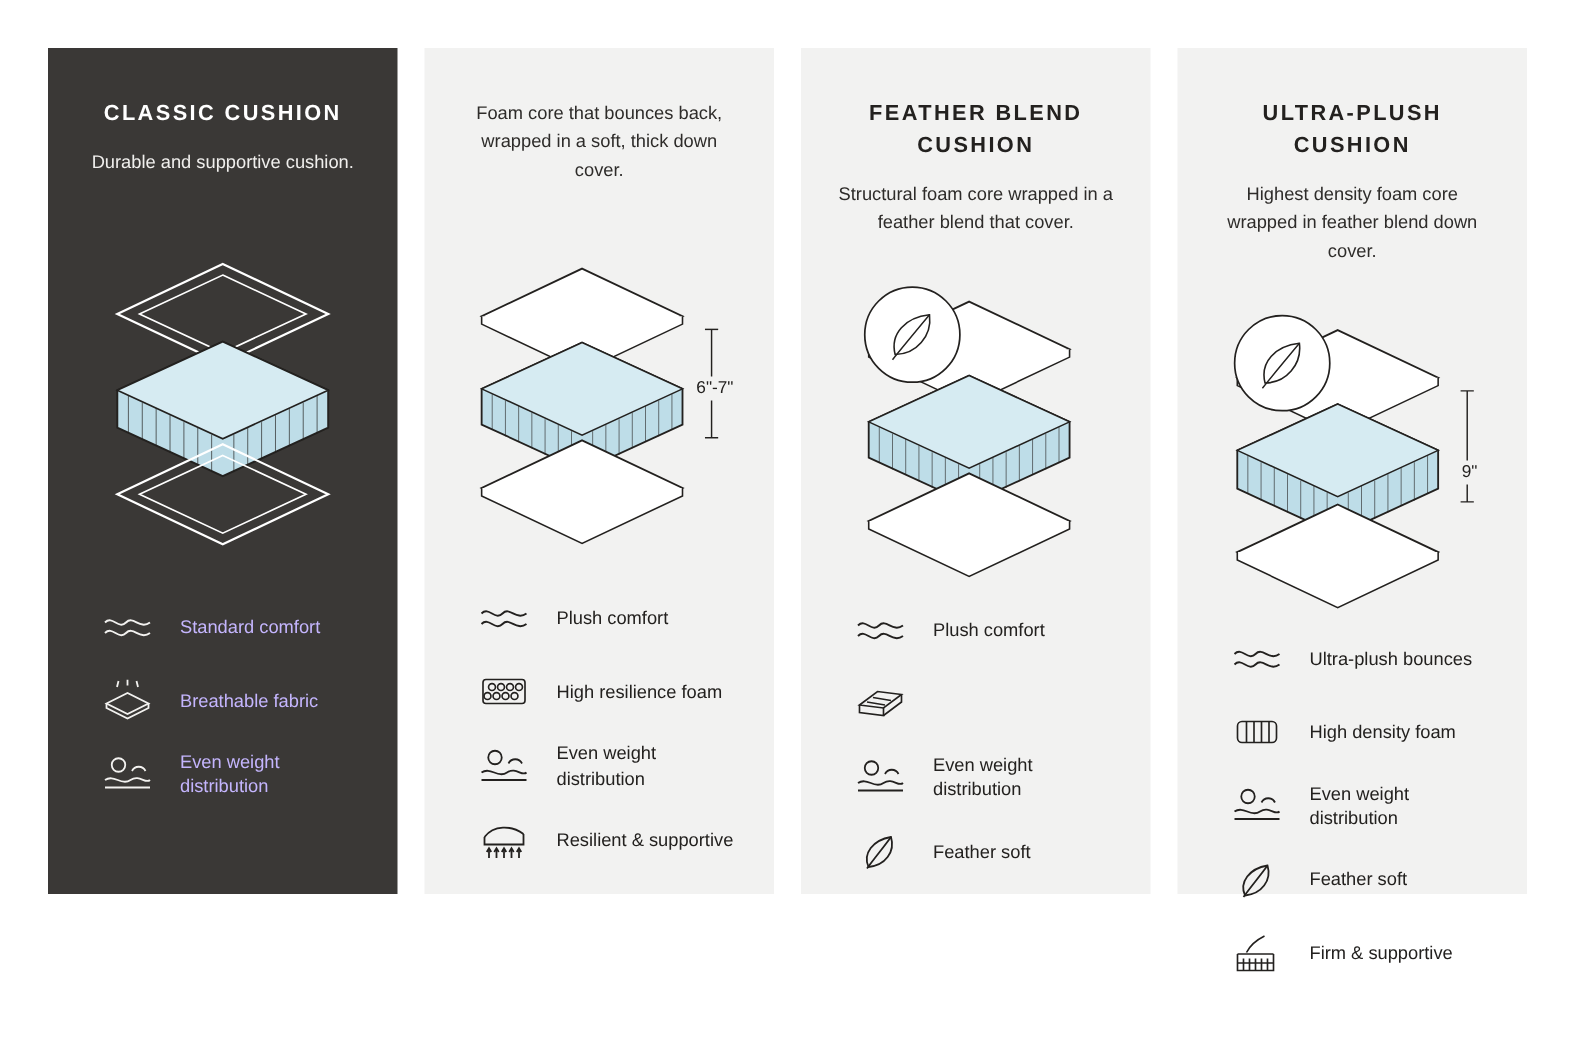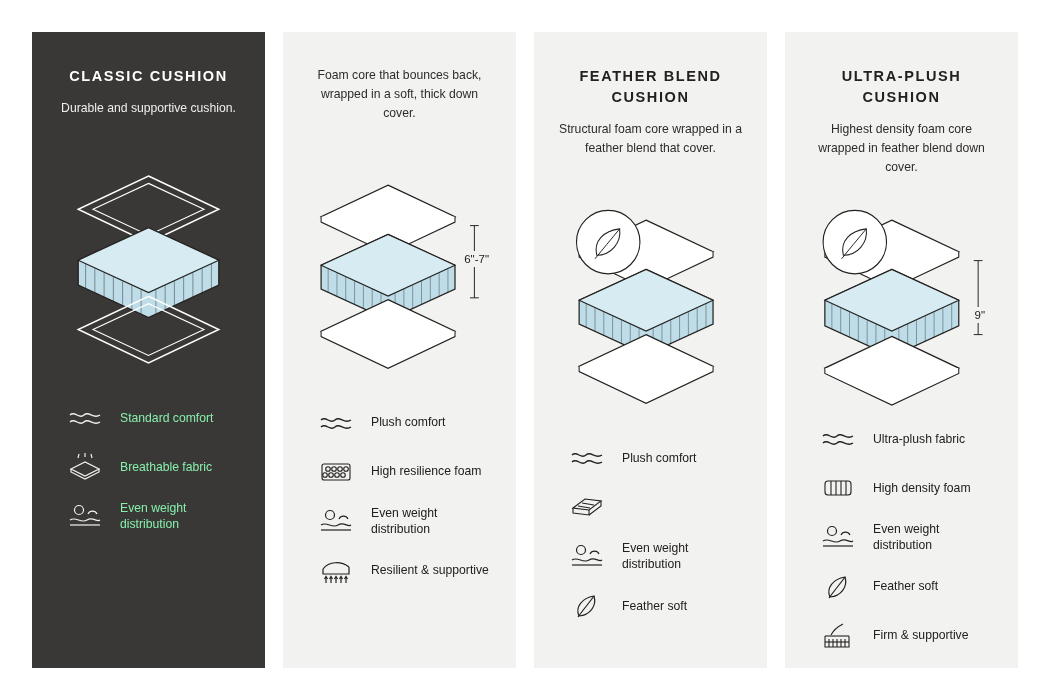--- a/index.html
+++ b/index.html
@@ -19,21 +19,21 @@
     height: 700px;
     background: #ffffff;
     display: flex;
     gap: 18px;
     padding: 32px 32px;
     box-sizing: border-box;
   }
   .card {
     position: relative;
     width: 233px;
-    height: 636px;
+    height: 564px;
     box-sizing: border-box;
     padding: 34px 24px 20px 24px;
     background: #f2f2f1;
     display: flex;
     flex-direction: column;
     align-items: center;
   }
   .card.dark {
     background: #3a3836;
   }
@@ -90,21 +90,21 @@
     display: flex;
     align-items: center;
     justify-content: center;
   }
   .feature-label {
     font-size: 12.2px;
     line-height: 1.35;
     color: #23211f;
     max-width: 118px;
   }
-  .card.dark .feature-label { color: #86efac; }
+  .card.dark .feature-label { color: #c4b5fd; }
 </style>
 </head>
 <body>
 
 <div class="board">
 
   <div class="card dark">
     <div class="card-title">CLASSIC CUSHION</div>
     <div class="card-desc">Durable and supportive cushion.</div>
 
@@ -418,21 +418,21 @@
     </div>
 
     <div class="features">
       <div class="feature">
         <span class="feature-icon">
           <svg width="34" height="20" viewBox="0 0 34 20" fill="none" stroke="#23211f" stroke-width="1.3">
             <path d="M2 7 C7 2, 11 12, 16 7 C21 2, 25 12, 32 7"></path>
             <path d="M2 14 C7 9, 11 19, 16 14 C21 9, 25 19, 32 14"></path>
           </svg>
         </span>
-        <span class="feature-label">Ultra-plush fabric</span>
+        <span class="feature-label">Ultra-plush bounces</span>
       </div>
       <div class="feature">
         <span class="feature-icon">
           <svg width="34" height="24" viewBox="0 0 34 24" fill="none" stroke="#23211f" stroke-width="1.1">
             <rect x="4" y="5" width="26" height="14" rx="3"></rect>
             <path d="M10 5 L10 19"></path>
               <path d="M15 5 L15 19"></path>
               <path d="M20 5 L20 19"></path>
               <path d="M25 5 L25 19"></path>
           </svg>

